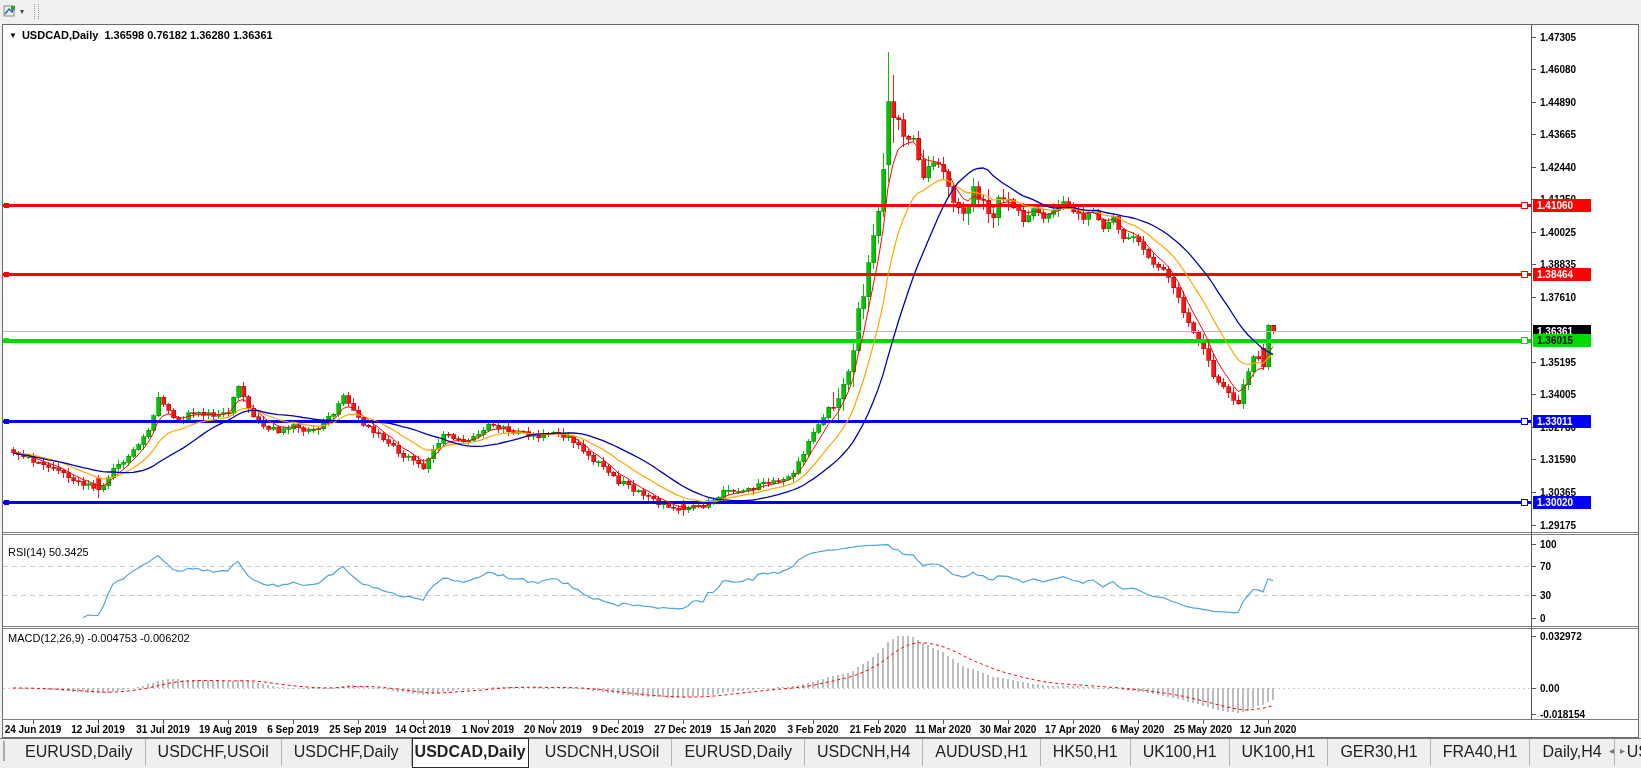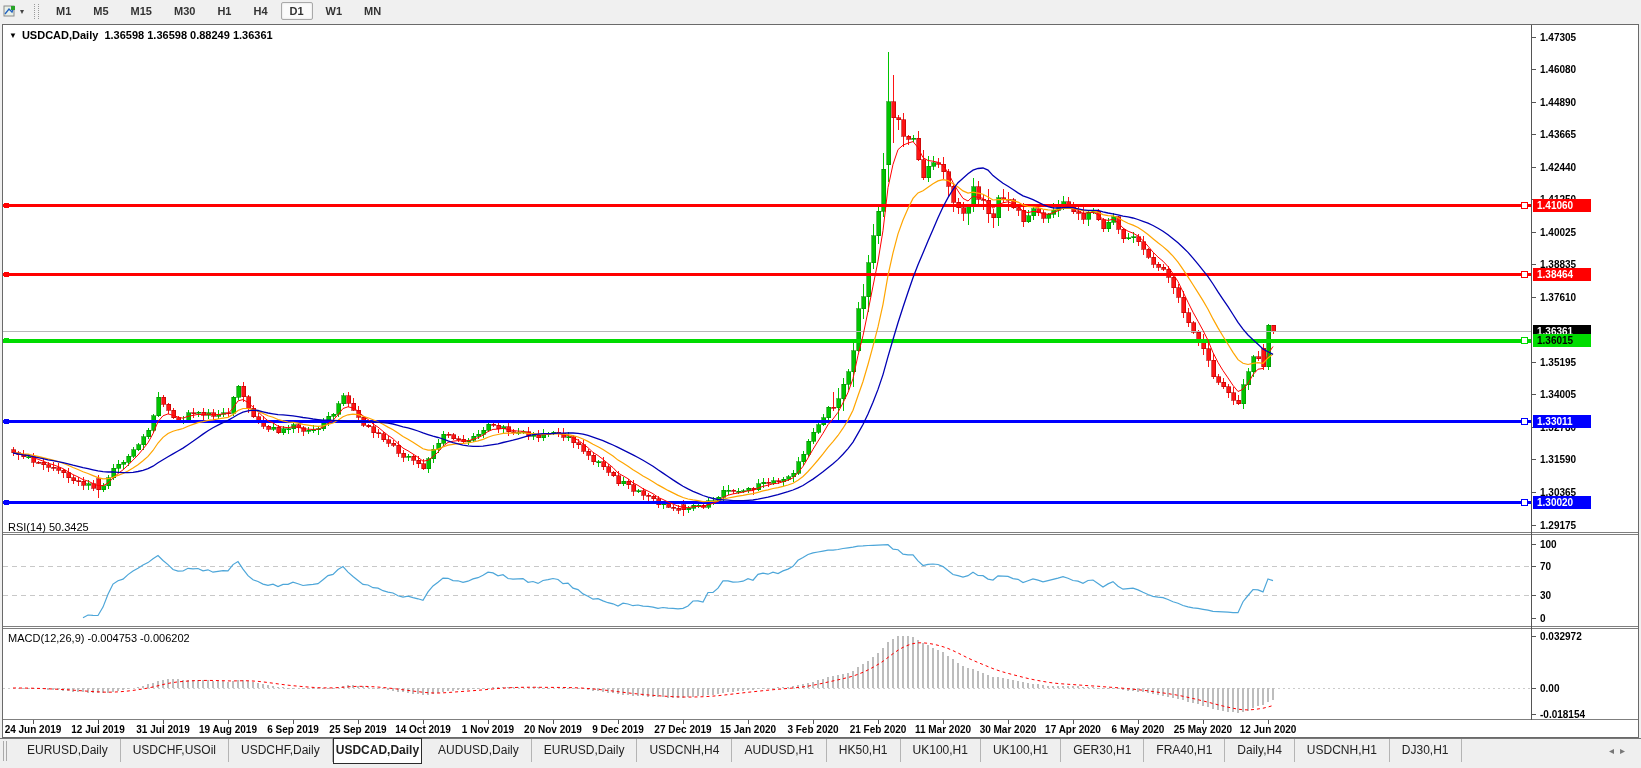--- a/index.html
+++ b/index.html
@@ -13,56 +13,45 @@
   .toolbar-grip{width:5px;height:15px;margin:0 6px 0 8px;border-left:1px dotted #9a9a9a;border-right:1px dotted #9a9a9a}
   .tf-group{display:flex;align-items:center}
   .tf-btn{font-size:11px;font-weight:700;color:#333;padding:2px 8px;margin:0 2px;border:1px solid transparent;border-radius:2px;cursor:default}
   .tf-btn.active{background:#fbfbfb;border:1px solid #a9a9a9;box-shadow:inset 0 0 2px #d5d5d5}
 
   
   .chart-window{position:absolute;top:24px;left:2px;width:1637px;height:714px;background:#fff;border:1px solid #6a6a6a;overflow:hidden}
   .chart-title{position:absolute;top:4px;left:6px;font-size:11px;font-weight:700;white-space:pre;display:flex;align-items:center}
   .chart-title .tri{font-size:8px;margin-right:5px;color:#000}
   .panel-label{position:absolute;left:5px;font-size:11px;color:#000;white-space:pre}
-  #rsi-label{top:496px}
+  #rsi-label{top:521px}
   #macd-label{top:607px}
   svg text{font-family:"Liberation Sans",sans-serif}
 
   
   .tabbar{position:absolute;top:738px;left:0;width:100%;height:30px;background:#efefef;border-top:1px solid #767676;display:flex;align-items:flex-start}
   .tab-grip{width:4px;height:20px;margin:2px 8px 0 3px;border-left:1px solid #aaa;border-right:1px solid #aaa}
   .tabs{display:flex;align-items:flex-start;margin-top:0}
-  .tab{font-size:12px;color:#222;padding:4px 12px 5px;border-right:1px solid #b4b4b4;white-space:nowrap;cursor:default}
+  .tab{font-size:16px;color:#222;padding:4px 12px 5px;border-right:1px solid #b4b4b4;white-space:nowrap;cursor:default}
   .tab.active{background:#fff;border:1px solid #2b2b2b;font-weight:700;padding:4px 2px 6px;margin-top:-1px;margin-right:4px;position:relative;z-index:2}
   .tab-nav{position:absolute;right:10px;top:6px;font-size:10px;color:#777;letter-spacing:6px;cursor:default}
 </style>
 </head>
 <body>
 
 <div class="toolbar">
   <div class="tool-icon">
     <svg width="15" height="14" viewBox="0 0 15 14">
       <rect x="1" y="2" width="10" height="10" fill="#e8f0e8" stroke="#8a8a8a"></rect>
       <path d="M2 10 L6 5 L9 8 L11 3" stroke="#2060c0" fill="none" stroke-width="1.3"></path>
       <rect x="8" y="2" width="4" height="4" fill="#28a428"></rect>
     </svg>
     <span class="caret">▾</span>
   </div>
   <div class="toolbar-grip"></div>
-  <div class="tf-group" id="tf-group">
-      <div class="tf-btn">M1</div>
-      <div class="tf-btn">M5</div>
-      <div class="tf-btn">M15</div>
-      <div class="tf-btn">M30</div>
-      <div class="tf-btn">H1</div>
-      <div class="tf-btn">H4</div>
-      <div class="tf-btn active">D1</div>
-      <div class="tf-btn">W1</div>
-      <div class="tf-btn">MN</div>
-    </div>
 </div>
 
 <div class="chart-window">
   <svg id="chart-svg" width="1635" height="712">
       <g>
         <line x1="0" y1="507.5" x2="1635" y2="507.5" shape-rendering="crispEdges" stroke="#7f7f7f" stroke-width="1"></line>
         <line x1="0" y1="509.5" x2="1635" y2="509.5" shape-rendering="crispEdges" stroke="#7f7f7f" stroke-width="1"></line>
         <line x1="0" y1="601.5" x2="1635" y2="601.5" shape-rendering="crispEdges" stroke="#7f7f7f" stroke-width="1"></line>
         <line x1="0" y1="603.5" x2="1635" y2="603.5" shape-rendering="crispEdges" stroke="#7f7f7f" stroke-width="1"></line>
         <line x1="0" y1="694.5" x2="1635" y2="694.5" shape-rendering="crispEdges" stroke="#7f7f7f" stroke-width="1"></line>
@@ -964,34 +953,34 @@
         <text x="1534" y="310.07650303364585" fill="#ffffff" font-size="10" font-weight="bold">1.36361</text>
         <rect x="1530" y="309.38968560397126" width="58" height="13" fill="#00dc00" shape-rendering="crispEdges"></rect>
         <text x="1534" y="319.38968560397126" fill="#000000" font-size="10" font-weight="bold">1.36015</text>
         <rect x="1530" y="390.2474903474905" width="58" height="13" fill="#0000ff" shape-rendering="crispEdges"></rect>
         <text x="1534" y="400.2474903474905" fill="#ffffff" font-size="10" font-weight="bold">1.33011</text>
         <rect x="1530" y="470.75537782680624" width="58" height="13" fill="#0000ff" shape-rendering="crispEdges"></rect>
         <text x="1534" y="480.75537782680624" fill="#ffffff" font-size="10" font-weight="bold">1.30020</text>
       </g>
     </svg>
   <div class="chart-title">
-    <span class="tri">▼</span><span>USDCAD,Daily  1.36598 1.36598 0.88249 1.36361</span>
+    <span class="tri">▼</span><span>USDCAD,Daily  1.36598 0.76182 1.36280 1.36361</span>
   </div>
   <div class="panel-label" id="rsi-label">RSI(14) 50.3425</div>
   <div class="panel-label" id="macd-label">MACD(12,26,9) -0.004753 -0.006202</div>
 </div>
 
 <div class="tabbar">
   <div class="tab-grip"></div>
   <div class="tabs" id="tabs">
       <div class="tab">EURUSD,Daily</div>
       <div class="tab">USDCHF,USOil</div>
       <div class="tab">USDCHF,Daily</div>
       <div class="tab active">USDCAD,Daily</div>
-      <div class="tab">AUDUSD,Daily</div>
+      <div class="tab">USDCNH,USOil</div>
       <div class="tab">EURUSD,Daily</div>
       <div class="tab">USDCNH,H4</div>
       <div class="tab">AUDUSD,H1</div>
       <div class="tab">HK50,H1</div>
       <div class="tab">UK100,H1</div>
       <div class="tab">UK100,H1</div>
       <div class="tab">GER30,H1</div>
       <div class="tab">FRA40,H1</div>
       <div class="tab">Daily,H4</div>
       <div class="tab">USDCNH,H1</div>

